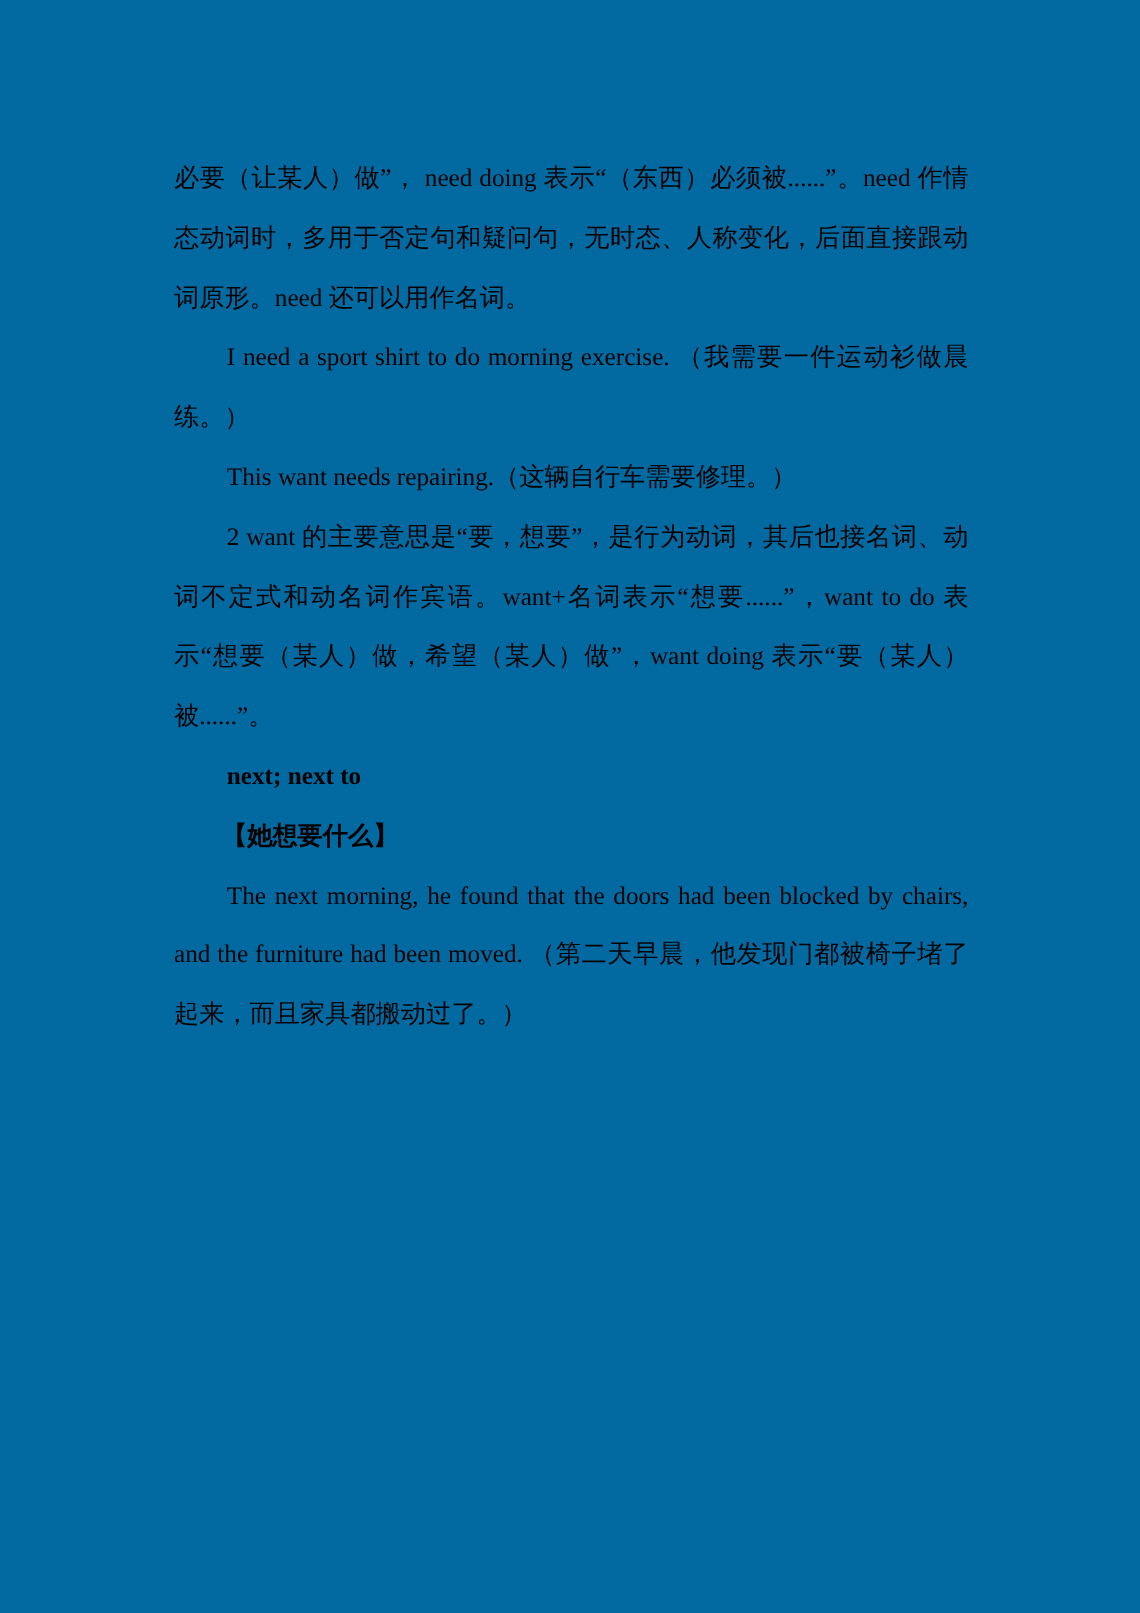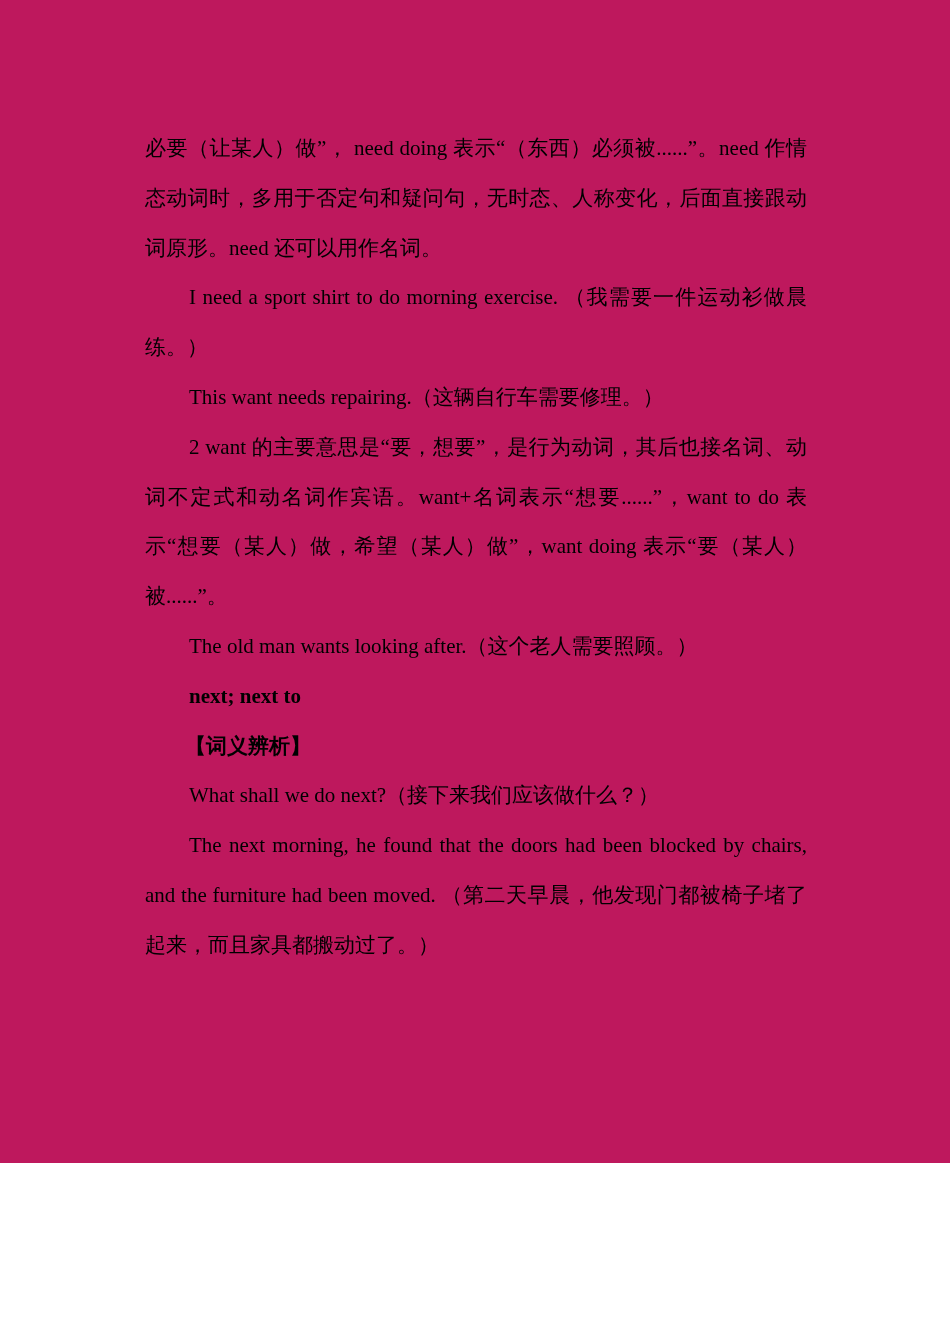--- a/index.html
+++ b/index.html
@@ -1,37 +1,35 @@
 <!DOCTYPE html>
 <html><head>
   <meta charset="utf-8">
   <style>
     html, body { margin: 0; padding: 0; background: #ffffff; }
     body { width: 950px; height: 1344px; position: relative; overflow: hidden; }
     .page {
-      position: absolute; left: 0; top: 0; width: 950px; height: 1163px; background: #be185d;
+      position: absolute; left: 0; top: 0; width: 950px; height: 1344px; background: #0369a1;
     }
     .content {
       position: absolute; left: 145px; top: 124px; width: 662px;
       font-family: "Liberation Serif", "DejaVu Serif", serif;
       font-size: 21px; color: #000000;
       line-height: 49.8px;
     }
     .p { margin: 0; padding: 0; text-align: justify; }
     .indent { text-indent: 44px; }
     .bold { font-weight: bold; }
   </style>
 </head>
 <body>
 
 <div class="page">
   <div class="content">
     <p class="p">必要（让某人）做”， need doing 表示“（东西）必须被......”。need 作情态动词时，多用于否定句和疑问句，无时态、人称变化，后面直接跟动词原形。need 还可以用作名词。</p>
     <p class="p indent">I need a sport shirt to do morning exercise. （我需要一件运动衫做晨练。）</p>
     <p class="p indent">This want needs repairing.（这辆自行车需要修理。）</p>
     <p class="p indent">2 want 的主要意思是“要，想要”，是行为动词，其后也接名词、动词不定式和动名词作宾语。want+名词表示“想要......”，want to do 表示“想要（某人）做，希望（某人）做”，want doing 表示“要（某人）被......”。</p>
-    <p class="p indent">The old man wants looking after.（这个老人需要照顾。）</p>
     <p class="p indent bold">next; next to</p>
-    <p class="p bold" style="text-indent: 40px;">【词义辨析】</p>
-    <p class="p indent">What shall we do next?（接下来我们应该做什么？）</p>
+    <p class="p bold" style="text-indent: 40px;">【她想要什么】</p>
     <p class="p indent">The next morning, he found that the doors had been blocked by chairs, and the furniture had been moved. （第二天早晨，他发现门都被椅子堵了起来，而且家具都搬动过了。）</p>
   </div>
 </div>
 
 </body></html>

